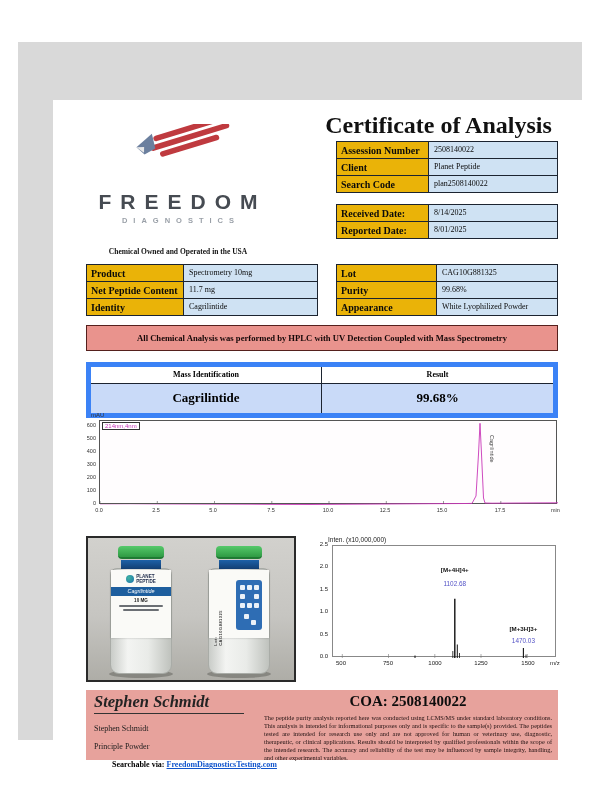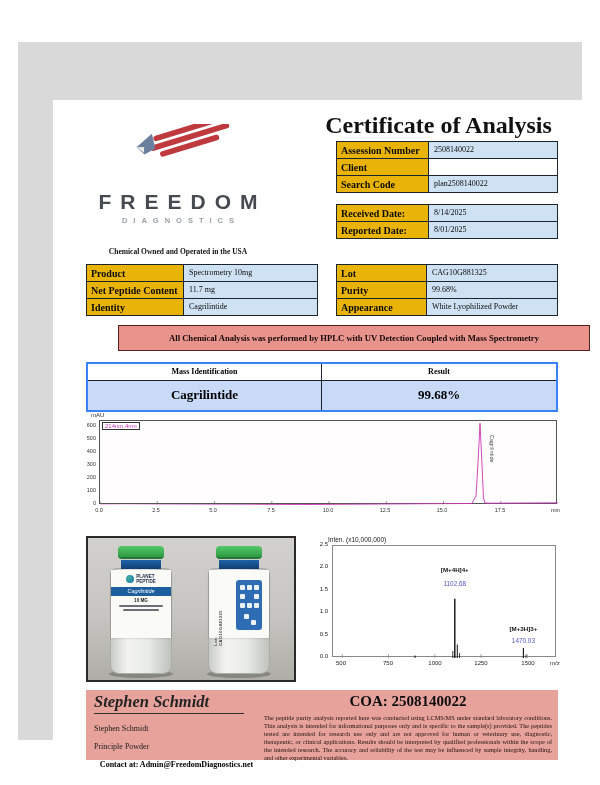--- a/index.html
+++ b/index.html
@@ -26,26 +26,26 @@
   .kv { position:absolute; border:1px solid #1c2430; border-bottom:none; }
   .kv-row { display:flex; height:17px; border-bottom:1px solid #1c2430; }
   .kv-label { background:#eab308; font-weight:bold; font-size:10px; padding:3px 0 0 4px; border-right:1px solid #1c2430; color:#0b0b0b; }
   .kv-value { background:#cfe2f3; font-size:8px; padding:3px 0 0 5px; flex:1; color:#0b0b0b; }
   .t-info  { left:283px; top:41px;  width:222px; }
   .t-dates { left:283px; top:104px; width:222px; }
   .t-prod  { left:33px;  top:164px; width:232px; }
   .t-lot   { left:283px; top:164px; width:222px; }
   .t-info .kv-label, .t-dates .kv-label { width:92px; }
   .t-prod .kv-label { width:97px; }
-  .t-lot  .kv-label { width:90px; }
+  .t-lot  .kv-label { width:100px; }
 
   .banner { position:absolute; left:33px; top:225px; width:472px; height:26px; background:#e9938d;
-    border:1px solid #55201d; font-weight:bold; font-size:8.6px; text-align:center; line-height:24px; color:#150808;margin-left:32px; }
-
-  .mass-table { position:absolute; left:33px; top:262px; width:472px; border:2px solid #3b82f6; }
+    border:1px solid #55201d; font-weight:bold; font-size:8.6px; text-align:center; line-height:24px; color:#150808; }
+
+  .mass-table { position:absolute; left:33px; top:262px; width:472px; border:5px solid #3b82f6; }
   .mass-hrow { display:flex; height:17px; border-bottom:1px solid #1c2430; background:#ffffff; }
   .mass-drow { display:flex; height:29px; background:#c9daf8; }
   .mass-cell { width:50%; text-align:center; }
   .mass-hcell { font-weight:bold; font-size:8px; padding-top:3px; }
   .mass-hcell:first-child, .mass-dcell:first-child { border-right:1px solid #1c2430; }
   .mass-dcell { font-weight:bold; font-size:13px; padding-top:6px; }
 
   
   .chrom { position:absolute; left:30px; top:312px; width:482px; height:118px; font-family:"Liberation Sans", sans-serif; }
   .chrom-mau { position:absolute; left:8px; top:0; font-size:6px; color:#333; }
@@ -126,20 +126,21 @@
 
       <div class="coa-title">Certificate of Analysis</div>
 
       <div class="kv t-info">
         <div class="kv-row">
           <div class="kv-label">Assession Number</div>
           <div class="kv-value">2508140022</div>
         </div>
         <div class="kv-row">
           <div class="kv-label">Client</div>
+          <div class="kv-value">Planet Peptide</div>
         </div>
         <div class="kv-row">
           <div class="kv-label">Search Code</div>
           <div class="kv-value">plan2508140022</div>
         </div>
       </div>
 
       <div class="kv t-dates">
         <div class="kv-row">
           <div class="kv-label">Received Date:</div>
@@ -316,18 +317,20 @@
 
       <div class="sig">
         <div class="sig-script">Stephen Schmidt</div>
         <div class="sig-name">Stephen Schmidt</div>
         <div class="sig-role">Principle Powder</div>
         <div class="sig-coa">COA: 2508140022</div>
         <div class="sig-disc">The peptide purity analysis reported here was conducted using LCMS/MS under standard laboratory conditions. This analysis is intended for informational purposes only and is specific to the sample(s) provided. The peptides tested are intended for research use only and are not approved for human or veterinary use, diagnostic, therapeutic, or clinical applications. Results should be interpreted by qualified professionals within the scope of the intended research. The accuracy and reliability of the test may be influenced by sample integrity, handling, and other experimental variables.</div>
       </div>
 
       <div class="pfooter">
-        <div class="fr">Contact at: Admin@FreedomDiagnostics.net</div>
+        <div class="fl">
+          <span>Searchable via: </span><a class="link" href="#">FreedomDiagnosticsTesting.com</a>
+        </div>
       </div>
 
     </div>
   </div>
 </div>
 
 </body></html>

